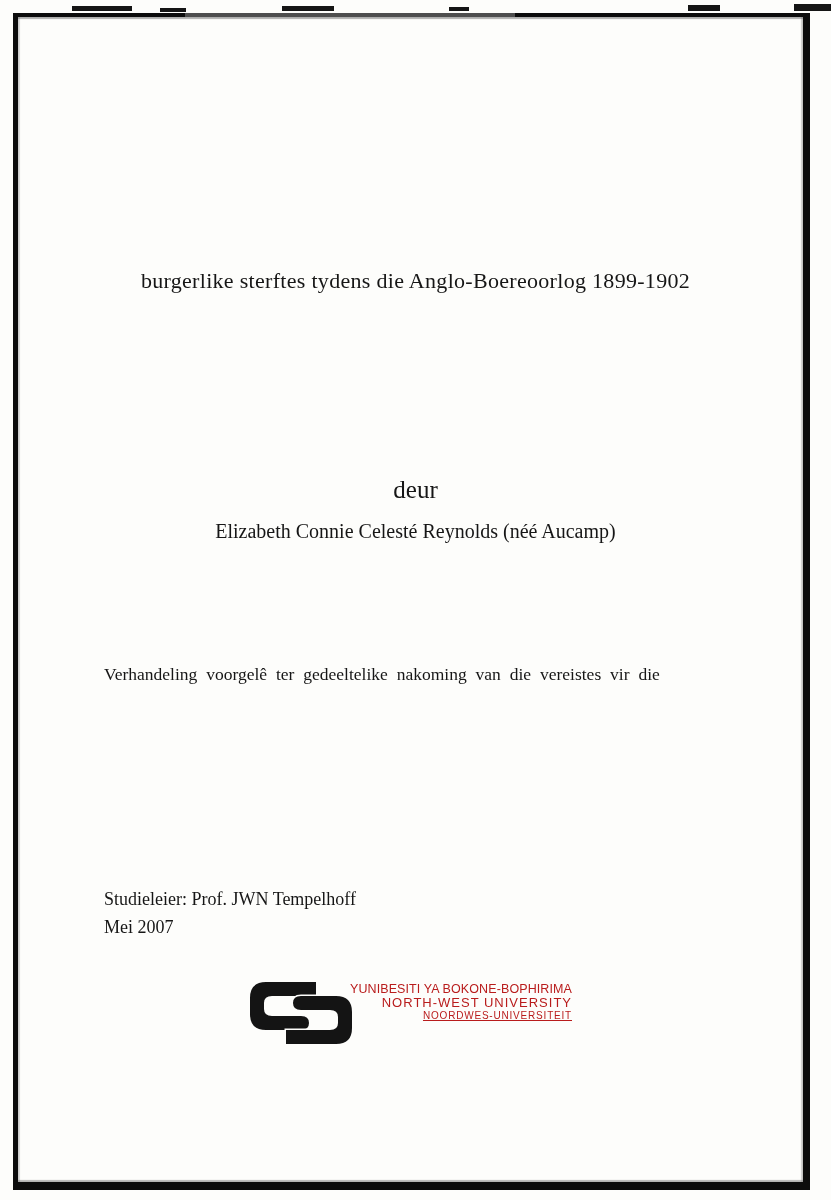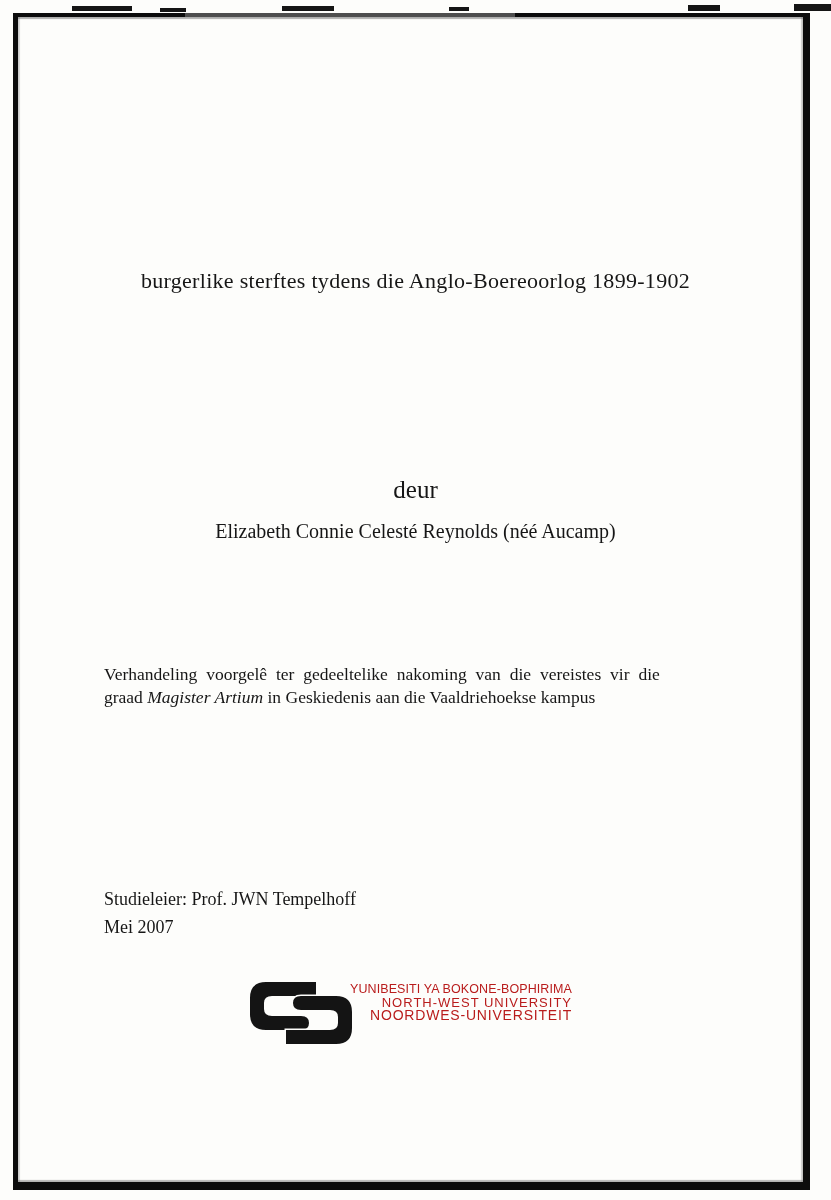--- a/index.html
+++ b/index.html
@@ -58,21 +58,21 @@
   .logo { position:absolute; left:250px; top:982px; width:102px; height:62px; }
   .logo-text {
     position:absolute; left:318px; top:983px; width:254px;
     text-align:right;
     font-family:"Liberation Sans", sans-serif;
     color:#b91c1c;
     white-space:nowrap;
   }
   .lt1 { font-size:12.5px; letter-spacing:.1px; line-height:13px; }
   .lt2 { font-size:13px;   letter-spacing:1px;  line-height:13px; }
-  .lt3 { font-size:14px;   letter-spacing:.8px; line-height:13px; }
+  .lt3 { font-size:10px;   letter-spacing:.8px; line-height:13px;text-decoration:underline; }
 </style>
 </head>
 <body>
 
 <div class="page">
 
   <div class="tick t1"></div>
   <div class="tick t2"></div>
   <div class="tick t3"></div>
   <div class="tick t4"></div>
@@ -83,21 +83,20 @@
   <div class="smear"></div>
 
   <div class="centerline title-line title-2">burgerlike sterftes tydens die Anglo-Boereoorlog 1899-1902</div>
 
   <div class="centerline byline">deur</div>
 
   <div class="centerline author">Elizabeth Connie Celesté Reynolds (néé Aucamp)</div>
 
   <div class="statement">
     <div class="just">Verhandeling voorgelê ter gedeeltelike nakoming van die vereistes vir die</div>
-    <div class="ln"><span>graad </span><i>Magister Artium</i><span> in Geskiedenis aan die Vaaldriehoekse kampus</span></div>
   </div>
 
   <div class="supervisor-block">
     <div>Studieleier: Prof. JWN Tempelhoff</div>
     <div>Mei 2007</div>
   </div>
 
   <svg class="logo" viewBox="0 0 102 62" width="102" height="62" aria-hidden="true">
 
     <path d="M66 0 L16 0 Q0 0 0 16 L0 32 Q0 48 16 48 L51 48 Q59 48 59 41 Q59 34 51 34

